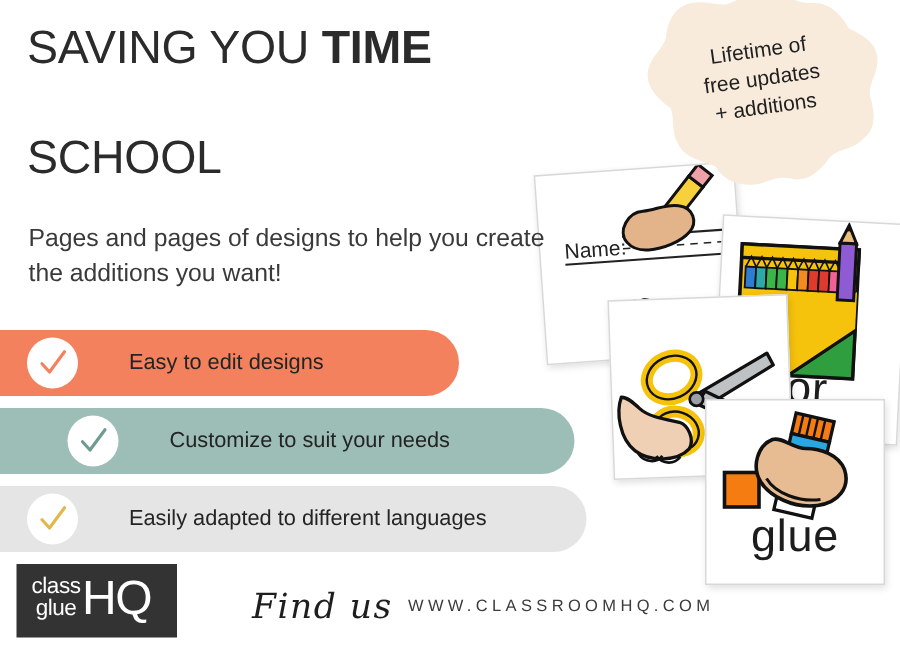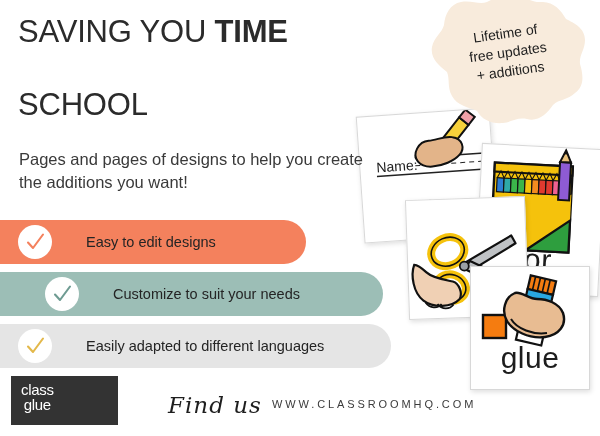--- a/index.html
+++ b/index.html
@@ -364,19 +364,20 @@
     </svg>
     <div class="card-word" style="top:74px">glue</div>
   </div>
 
   <div id="logo">
     <div id="logo-inner">
       <div id="logo-stack">
         <div>class</div>
         <div>glue</div>
       </div>
+      <div id="logo-hq">HQ</div>
     </div>
   </div>
 
   <div id="findus">Find us</div>
   <div id="site-url">WWW.CLASSROOMHQ.COM</div>
 
 </div>
 
 </body></html>

